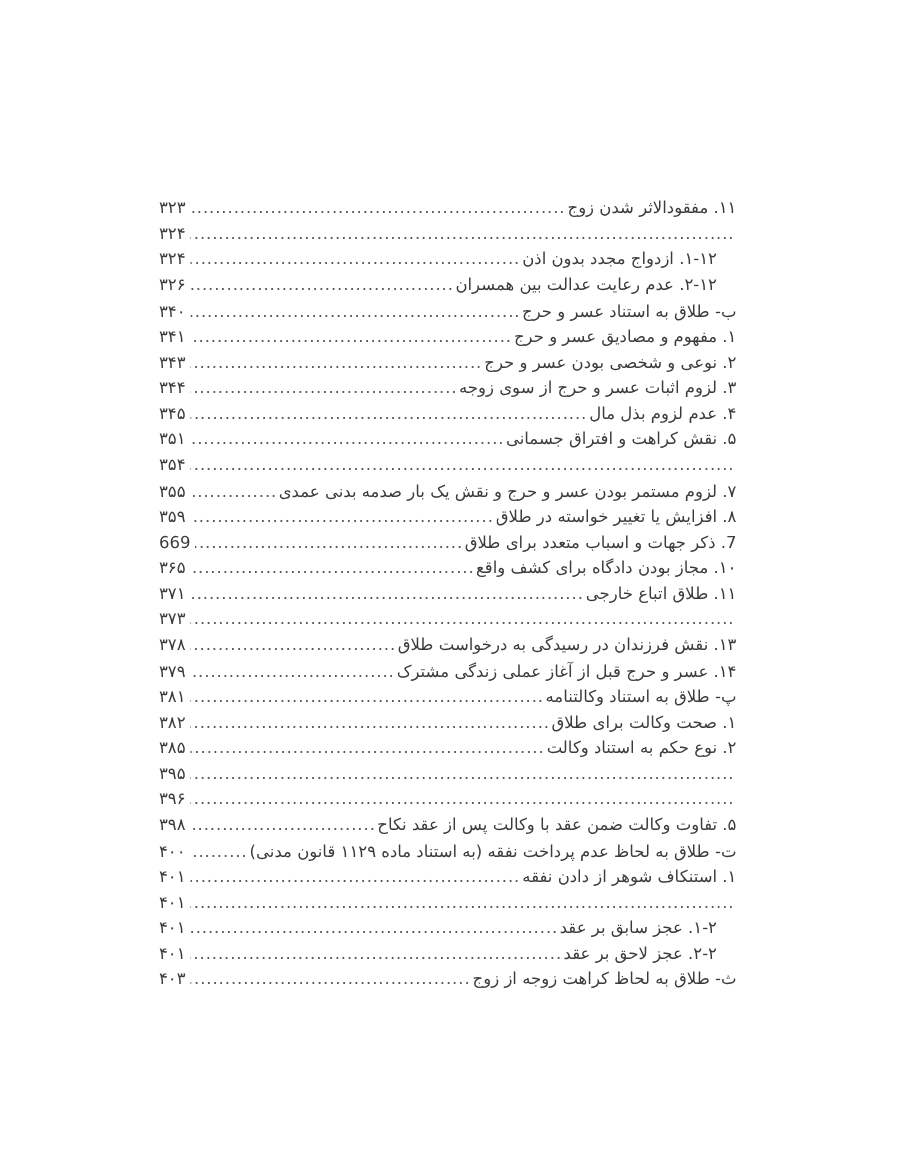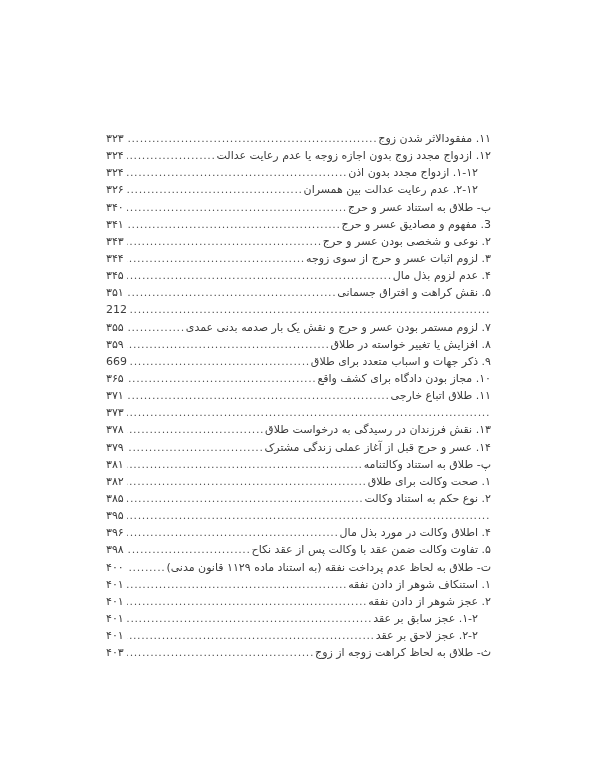--- a/index.html
+++ b/index.html
@@ -61,41 +61,40 @@
 <body>
 
 <div class="sheet">
   <div class="toc" id="toc-list">
       <div class="toc-row">
     <span class="toc-title">۱۱. مفقودالاثر شدن زوج</span>
     <span class="leader"></span>
     <span class="toc-page">۳۲۳</span>
   </div>
       <div class="toc-row">
-    <span class="toc-title">۱۲. ازدواج مجدد زوج بدون اجازه زوجه یا عدم رعایت عدالت</span>
     <span class="leader"></span>
     <span class="toc-page">۳۲۴</span>
   </div>
       <div class="toc-row lvl1">
     <span class="toc-title">۱-۱۲. ازدواج مجدد بدون اذن</span>
     <span class="leader"></span>
     <span class="toc-page">۳۲۴</span>
   </div>
       <div class="toc-row lvl1">
     <span class="toc-title">۲-۱۲. عدم رعایت عدالت بین همسران</span>
     <span class="leader"></span>
     <span class="toc-page">۳۲۶</span>
   </div>
       <div class="toc-row">
     <span class="toc-title">ب- طلاق به استناد عسر و حرج</span>
     <span class="leader"></span>
     <span class="toc-page">۳۴۰</span>
   </div>
       <div class="toc-row">
-    <span class="toc-title">3. مفهوم و مصادیق عسر و حرج</span>
+    <span class="toc-title">۱. مفهوم و مصادیق عسر و حرج</span>
     <span class="leader"></span>
     <span class="toc-page">۳۴۱</span>
   </div>
       <div class="toc-row">
     <span class="toc-title">۲. نوعی و شخصی بودن عسر و حرج</span>
     <span class="leader"></span>
     <span class="toc-page">۳۴۳</span>
   </div>
       <div class="toc-row">
     <span class="toc-title">۳. لزوم اثبات عسر و حرج از سوی زوجه</span>
@@ -107,34 +106,34 @@
     <span class="leader"></span>
     <span class="toc-page">۳۴۵</span>
   </div>
       <div class="toc-row">
     <span class="toc-title">۵. نقش کراهت و افتراق جسمانی</span>
     <span class="leader"></span>
     <span class="toc-page">۳۵۱</span>
   </div>
       <div class="toc-row">
     <span class="leader"></span>
-    <span class="toc-page">212</span>
+    <span class="toc-page">۳۵۴</span>
   </div>
       <div class="toc-row">
     <span class="toc-title">۷. لزوم مستمر بودن عسر و حرج و نقش یک بار صدمه بدنی عمدی</span>
     <span class="leader"></span>
     <span class="toc-page">۳۵۵</span>
   </div>
       <div class="toc-row">
     <span class="toc-title">۸. افزایش یا تغییر خواسته در طلاق</span>
     <span class="leader"></span>
     <span class="toc-page">۳۵۹</span>
   </div>
       <div class="toc-row">
-    <span class="toc-title">۹. ذکر جهات و اسباب متعدد برای طلاق</span>
+    <span class="toc-title">7. ذکر جهات و اسباب متعدد برای طلاق</span>
     <span class="leader"></span>
     <span class="toc-page">669</span>
   </div>
       <div class="toc-row">
     <span class="toc-title">۱۰. مجاز بودن دادگاه برای کشف واقع</span>
     <span class="leader"></span>
     <span class="toc-page">۳۶۵</span>
   </div>
       <div class="toc-row">
     <span class="toc-title">۱۱. طلاق اتباع خارجی</span>
@@ -168,41 +167,39 @@
       <div class="toc-row">
     <span class="toc-title">۲. نوع حکم به استناد وکالت</span>
     <span class="leader"></span>
     <span class="toc-page">۳۸۵</span>
   </div>
       <div class="toc-row">
     <span class="leader"></span>
     <span class="toc-page">۳۹۵</span>
   </div>
       <div class="toc-row">
-    <span class="toc-title">۴. اطلاق وکالت در مورد بذل مال</span>
     <span class="leader"></span>
     <span class="toc-page">۳۹۶</span>
   </div>
       <div class="toc-row">
     <span class="toc-title">۵. تفاوت وکالت ضمن عقد با وکالت پس از عقد نکاح</span>
     <span class="leader"></span>
     <span class="toc-page">۳۹۸</span>
   </div>
       <div class="toc-row">
     <span class="toc-title">ت- طلاق به لحاظ عدم پرداخت نفقه (به استناد ماده ۱۱۲۹ قانون مدنی)</span>
     <span class="leader"></span>
     <span class="toc-page">۴۰۰</span>
   </div>
       <div class="toc-row">
     <span class="toc-title">۱. استنکاف شوهر از دادن نفقه</span>
     <span class="leader"></span>
     <span class="toc-page">۴۰۱</span>
   </div>
       <div class="toc-row">
-    <span class="toc-title">۲. عجز شوهر از دادن نفقه</span>
     <span class="leader"></span>
     <span class="toc-page">۴۰۱</span>
   </div>
       <div class="toc-row lvl1">
     <span class="toc-title">۱-۲. عجز سابق بر عقد</span>
     <span class="leader"></span>
     <span class="toc-page">۴۰۱</span>
   </div>
       <div class="toc-row lvl1">
     <span class="toc-title">۲-۲. عجز لاحق بر عقد</span>

